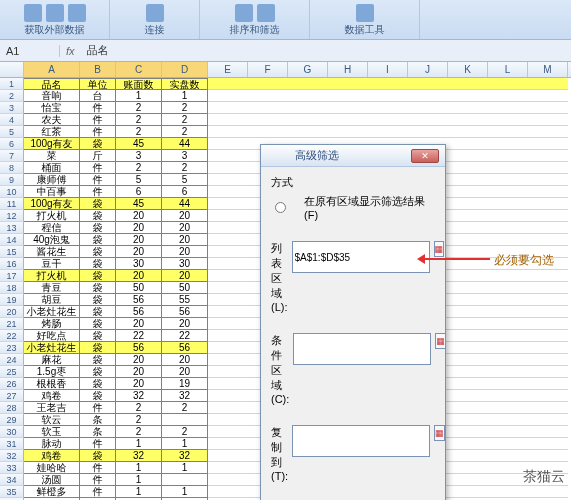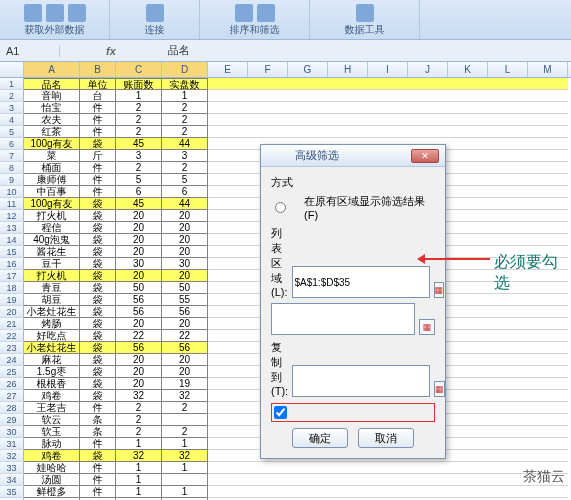--- a/index.html
+++ b/index.html
@@ -6,23 +6,23 @@
 body { background: #fff; width: 571px; height: 500px; overflow: hidden; position: relative; font-size: 11px; }
 
 
 .ribbon { height: 40px; background: linear-gradient(#dbe8f8, #c9dcf2); border-bottom: 1px solid #9db8d9; display: flex; }
 .ribbon-group { border-right: 1px solid #b3c7e0; padding: 2px 8px; display: flex; flex-direction: column; justify-content: flex-end; align-items: center; }
 .ribbon-group .icons { flex: 1; display: flex; gap: 4px; align-items: center; }
 .ribbon-group .label { font-size: 10px; color: #3b5a82; text-align: center; }
 .ribbon-icon { width: 18px; height: 18px; background: #7fa8d8; border-radius: 2px; }
 
 
-.formula-bar { height: 22px; background: #e8eff8; border-bottom: 1px solid #9db8d9; display: flex; align-items: center; font-size: 11px; gap: 40px; }
+.formula-bar { height: 22px; background: #e8eff8; border-bottom: 1px solid #9db8d9; display: flex; align-items: center; font-size: 11px; }
 .name-box { width: 60px; padding: 0 6px; border-right: 1px solid #bcc; color: #333; }
-.fx { padding: 0 6px; color: #666; font-style: italic; font-weight: bold; }
+.fx { padding: 0 6px; color: #666; font-style: italic; }
 .formula-input { flex: 1; padding: 0 6px; color: #333; }
 
 
 .grid-wrap { position: relative; }
 .col-headers { display: flex; background: linear-gradient(#f5f9fd, #dfe9f5); border-bottom: 1px solid #9db8d9; height: 16px; }
 .corner { width: 24px; border-right: 1px solid #b3c7e0; background: linear-gradient(#f5f9fd, #dfe9f5); }
 .col-h { border-right: 1px solid #b3c7e0; text-align: center; font-size: 10px; color: #3b5a82; line-height: 16px; }
 .col-h.sel { background: #f7d778; }
 .cA { width: 56px; } .cB { width: 36px; } .cC { width: 46px; } .cD { width: 46px; }
 .cRest { width: 40px; }
@@ -41,31 +41,31 @@
 
 
 .dialog { position: absolute; left: 260px; top: 144px; width: 186px; background: #f0f0f0; border: 1px solid #7a93b3; box-shadow: 2px 2px 6px rgba(0,0,0,0.3); font-size: 11px; }
 .dialog .titlebar { height: 22px; background: linear-gradient(#fdfefe, #d8e4f2); display: flex; align-items: center; padding: 0 6px; justify-content: space-between; border-bottom: 1px solid #b3c7e0; }
 .dialog .titlebar .ttl { color: #2a4a7a; font-size: 11px; margin-left: 28px; }
 .dialog .titlebar .close { width: 28px; height: 14px; background: linear-gradient(#e9a3a0, #c8605a); border: 1px solid #a04540; border-radius: 2px; color: #fff; text-align: center; font-size: 9px; line-height: 12px; }
 .dialog .body { padding: 8px 10px 10px; }
 .dialog .group-label { margin-bottom: 4px; }
 .dialog .radio-row { display: flex; align-items: center; gap: 18px; margin: 2px 0 2px 4px; }
 .dialog .radio-row input[type=radio] { width: 11px; height: 11px; }
-.dialog .field-row { display: flex; align-items: flex-end; margin: 5px 0; gap: 4px; }
+.dialog .field-row { display: flex; align-items: flex-start; margin: 20px 0; gap: 4px; }
 .dialog .field-row label { width: 62px; }
 .dialog .field-row input[type=text] { flex: 1; height: 32px; border: 1px solid #7a93b3; font-size: 10px; padding: 0 2px; }
 .dialog .picker { width: 16px; height: 16px; border: 1px solid #7a93b3; background: #f5f9fd; display: flex; align-items: center; justify-content: center; font-size: 9px; color: #c33; }
 .dialog .check-row { display: flex; align-items: center; gap: 4px; margin: 6px 0; border: 1px solid #e03030; padding: 2px; }
 .dialog .buttons { display: flex; justify-content: center; gap: 10px; margin-top: 6px; }
 .dialog .buttons button { width: 56px; height: 20px; border: 1px solid #7a93b3; background: linear-gradient(#fefefe, #e2e9f3); border-radius: 3px; font-size: 11px; }
 
 .arrow { position: absolute; left: 420px; top: 258px; width: 70px; height: 2px; background: #e03030; }
 .arrow::before { content: ""; position: absolute; left: -8px; top: -4px; border: 5px solid transparent; border-right: 8px solid #e03030; }
-.annotation { position: absolute; left: 494px; top: 252px; color: #0f766e; font-size: 16px; }
+.annotation { position: absolute; left: 494px; top: 252px; color: #a16207; font-size: 12px; text-align: right; }
 
 .watermark { position: absolute; right: 6px; bottom: 14px; font-size: 14px; color: #555; }
 </style>
 </head>
 <body>
 
 <div class="ribbon">
   <div class="ribbon-group" style="width:110px">
     <div class="icons">
         <div class="ribbon-icon"></div>
@@ -420,20 +420,21 @@
     <div class="radio-row">
       <input type="radio" name="m" style="">
       <span>在原有区域显示筛选结果(F)</span>
     </div>
     <div class="field-row">
       <label>列表区域(L):</label>
       <input type="text" value="$A$1:$D$35" style="">
       <div class="picker">▦</div>
     </div>
     <div class="field-row">
+      <label>条件区域(C):</label>
       <input type="text" value="" style="">
       <div class="picker">▦</div>
     </div>
     <div class="field-row">
       <label>复制到(T):</label>
       <input type="text" value="" style="">
       <div class="picker">▦</div>
     </div>
     <div class="check-row">
       <input type="checkbox" checked="" style="">

